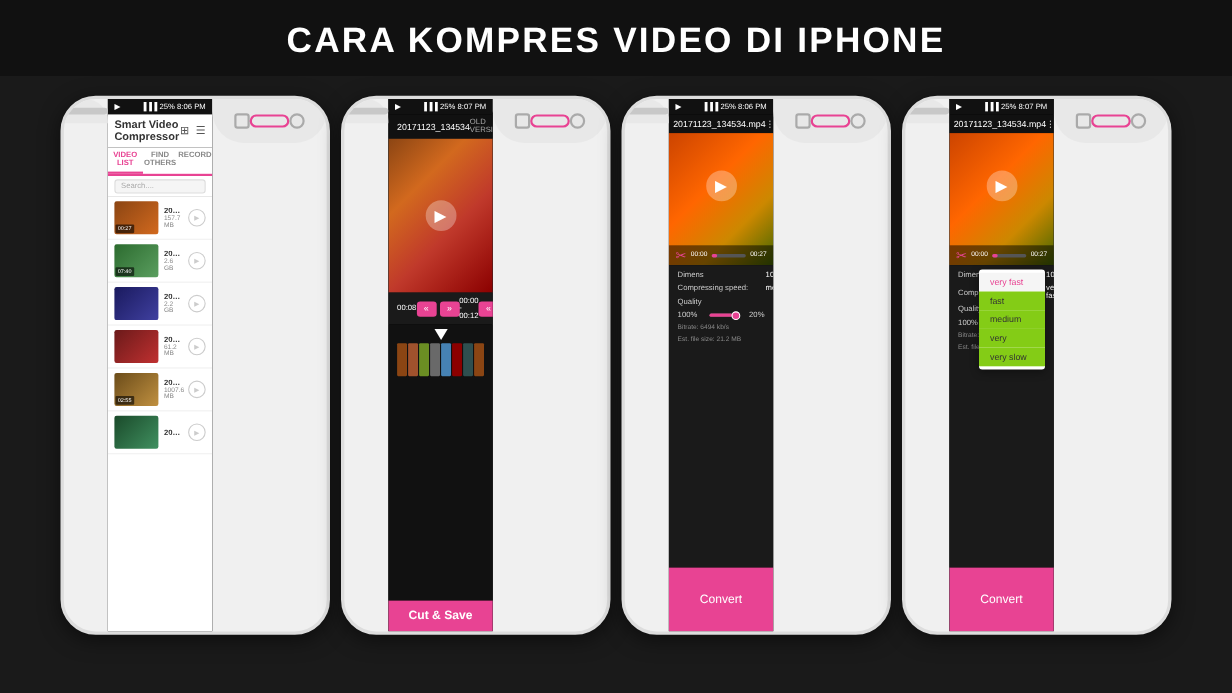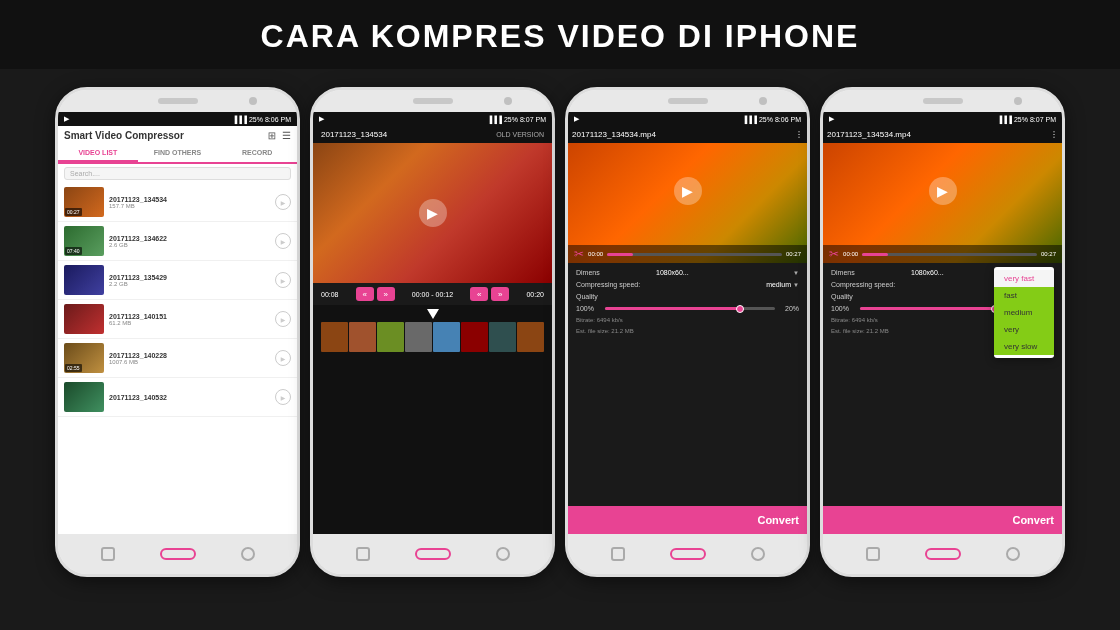--- a/index.html
+++ b/index.html
@@ -34,21 +34,21 @@
 
     
     .phone {
       width: 245px;
       height: 490px;
       background: #f0f0f0;
       border-radius: 32px;
       border: 3px solid #ddd;
       box-shadow: 0 4px 18px rgba(0,0,0,0.5);
       display: flex;
-      flex-direction: column;
+      flex-direction: row;
       overflow: hidden;
       position: relative;
     }
     .phone-top {
       background: #e8e8e8;
       height: 22px;
       display: flex;
       align-items: center;
       justify-content: center;
       border-radius: 29px 29px 0 0;
@@ -465,24 +465,24 @@
       width: 20px;
       text-align: right;
     }
     .bitrate-info {
       color: #888;
       font-size: 6px;
     }
     .convert-btn {
       background: #e84393;
       color: #fff;
-      text-align: right;
-      padding: 8px;
+      text-align: center;
+      padding: 23px;
       font-size: 11px;
-      font-weight: bold;
+      font-weight: normal;
       cursor: pointer;
     }
 
     
     .dropdown-menu {
       background: #fff;
       border-radius: 3px;
       padding: 3px 0;
       box-shadow: 0 2px 8px rgba(0,0,0,0.4);
       position: absolute;
@@ -650,20 +650,21 @@
           <div class="film-frame"></div>
           <div class="film-frame"></div>
           <div class="film-frame"></div>
           <div class="film-frame"></div>
           <div class="film-frame"></div>
           <div class="film-frame"></div>
           <div class="film-frame"></div>
           <div class="film-frame"></div>
         </div>
       </div>
+      <div class="cut-save-btn">Cut &amp; Save</div>
     </div>
     <div class="phone-bottom">
       <div class="nav-btn"></div>
       <div class="nav-home"></div>
       <div class="nav-circle"></div>
     </div>
   </div>
 
   <div class="phone">
     <div class="phone-top">

